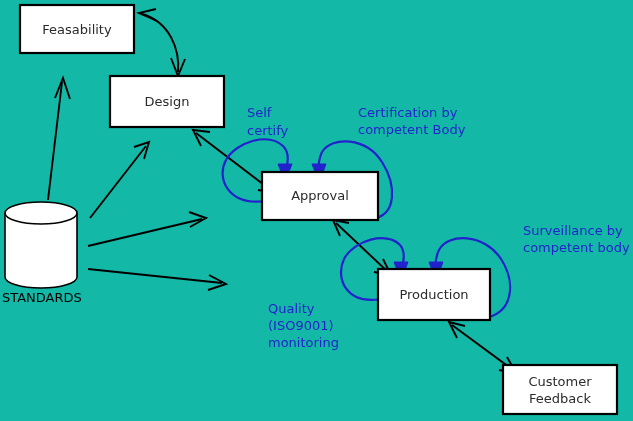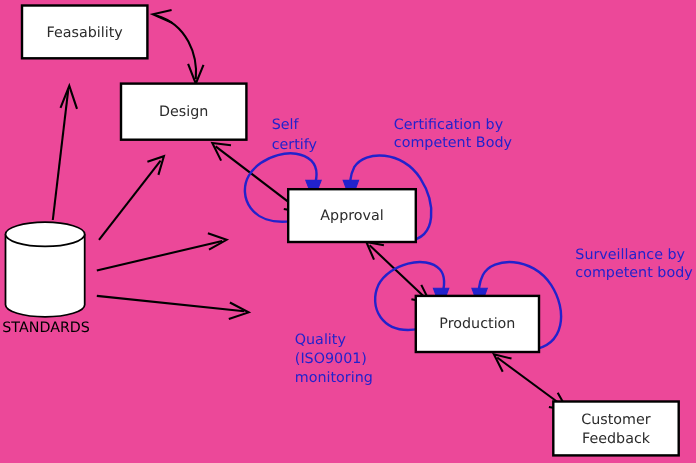--- a/index.html
+++ b/index.html
@@ -4,21 +4,21 @@
 <style>
   html, body {
     margin: 0;
     padding: 0;
     background: #ffffff;
   }
   #canvas-wrap {
     position: relative;
     width: 633px;
     height: 421px;
-    background: #ec4899;
+    background: #14b8a6;
     overflow: hidden;
     font-family: "DejaVu Sans", sans-serif;
   }
   svg#diagram {
     position: absolute;
     left: 0;
     top: 0;
     width: 633px;
     height: 421px;
   }

